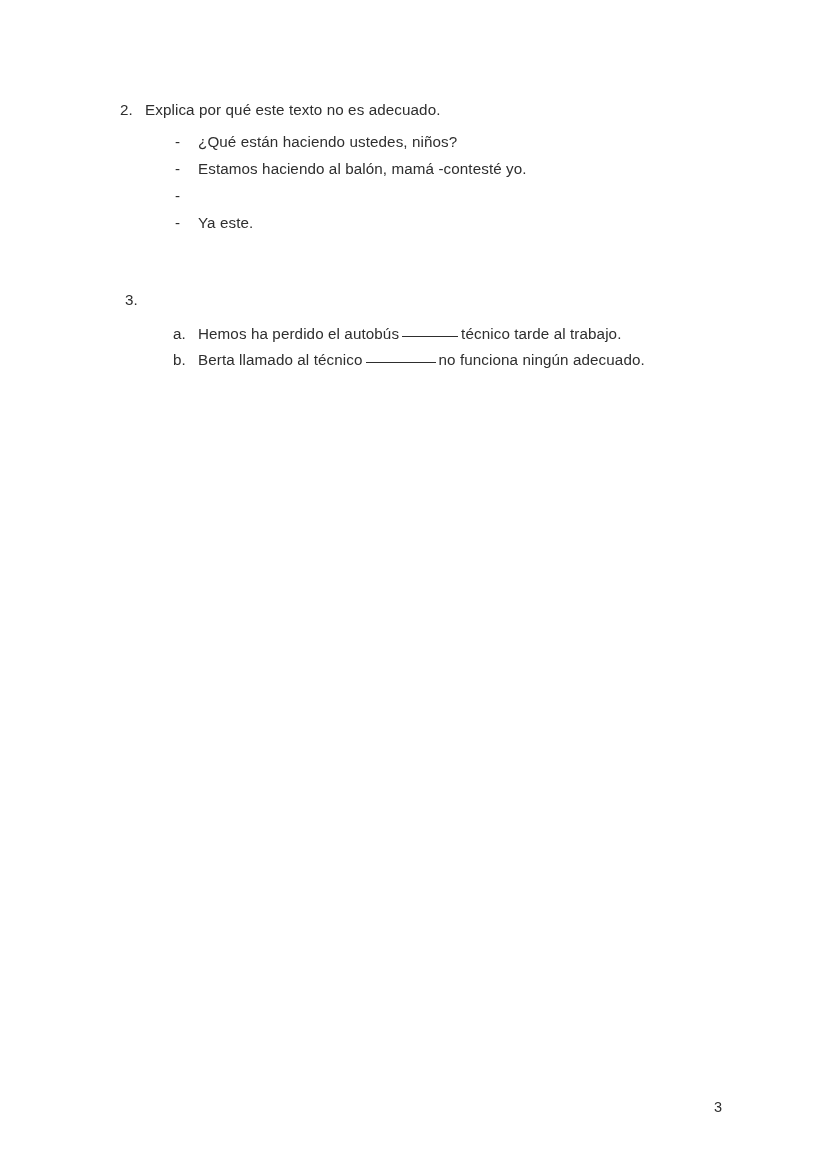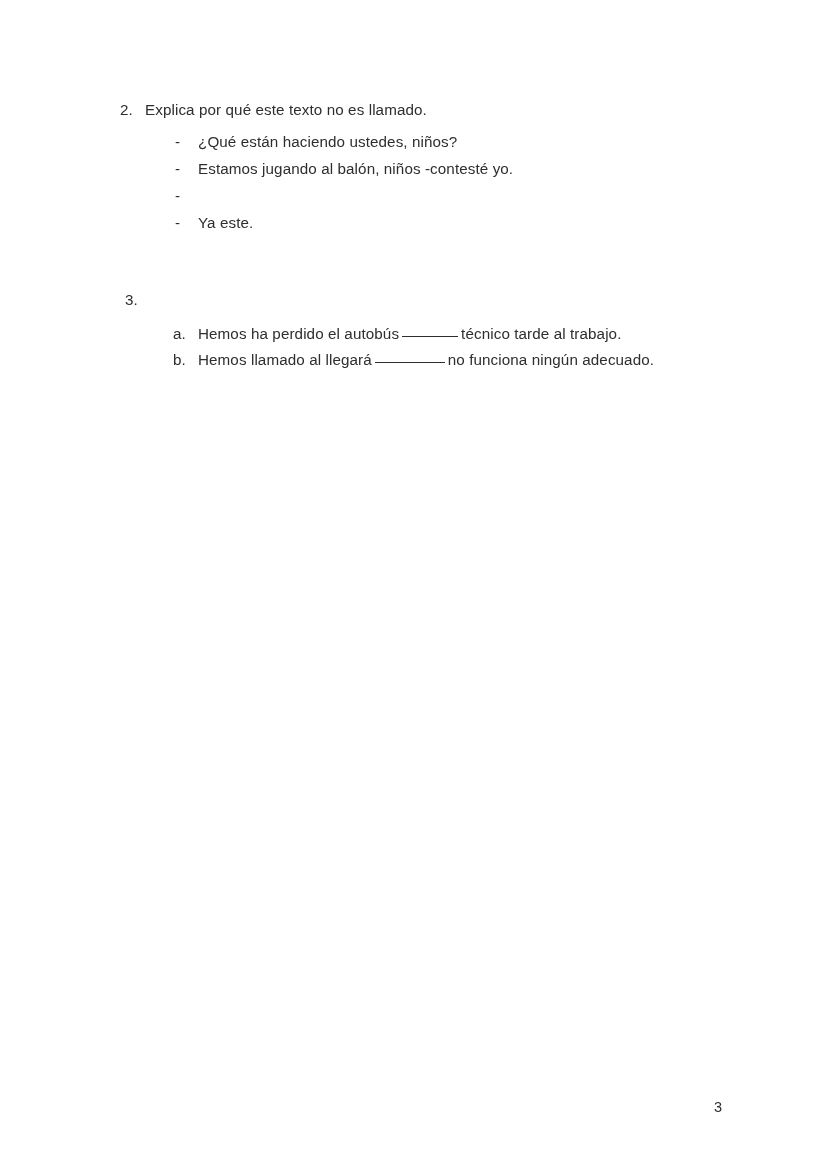--- a/index.html
+++ b/index.html
@@ -104,30 +104,30 @@
 </style>
 </head>
 <body>
 
 <div class="page">
   <div class="content">
 
     <section class="exercise" id="exercise-2">
       <div class="ex-head">
         <span class="ex-num">2.</span>
-        <span class="ex-text">Explica por qué este texto no es llamado.</span>
+        <span class="ex-text">Explica por qué este texto no es adecuado.</span>
       </div>
       <ul class="sub-list">
         <li class="sub-item">
           <span class="marker">-</span>
           <span class="line-text">¿Qué están haciendo ustedes, niños?</span>
         </li>
         <li class="sub-item">
           <span class="marker">-</span>
-          <span class="line-text">Estamos jugando al balón, niños -contesté yo.</span>
+          <span class="line-text">Estamos haciendo al balón, mamá -contesté yo.</span>
         </li>
         <li class="sub-item">
           <span class="marker">-</span>
         </li>
         <li class="sub-item">
           <span class="marker">-</span>
           <span class="line-text">Ya este.</span>
         </li>
       </ul>
     </section>
@@ -136,21 +136,21 @@
       <div class="ex-head">
         <span class="ex-num">3.</span>
       </div>
       <ul class="sub-list">
         <li class="sub-item">
           <span class="marker">a.</span>
           <span class="line-text"><span>Hemos ha perdido el autobús</span><span class="blank blank-a"></span><span>técnico tarde al trabajo.</span></span>
         </li>
         <li class="sub-item">
           <span class="marker">b.</span>
-          <span class="line-text"><span>Hemos llamado al llegará</span><span class="blank blank-b"></span><span>no funciona ningún adecuado.</span></span>
+          <span class="line-text"><span>Berta llamado al técnico</span><span class="blank blank-b"></span><span>no funciona ningún adecuado.</span></span>
         </li>
       </ul>
     </section>
 
     <div class="page-number">3</div>
 
   </div>
 </div>
 
 </body></html>

